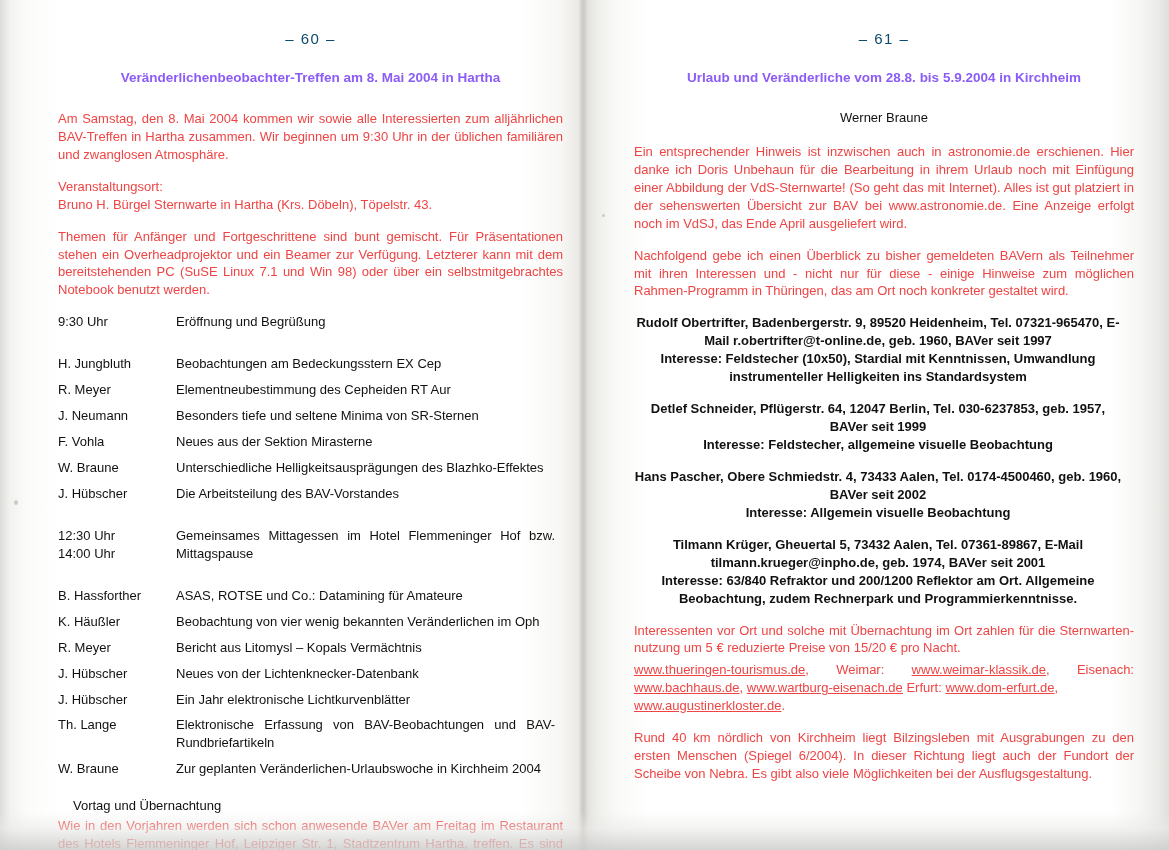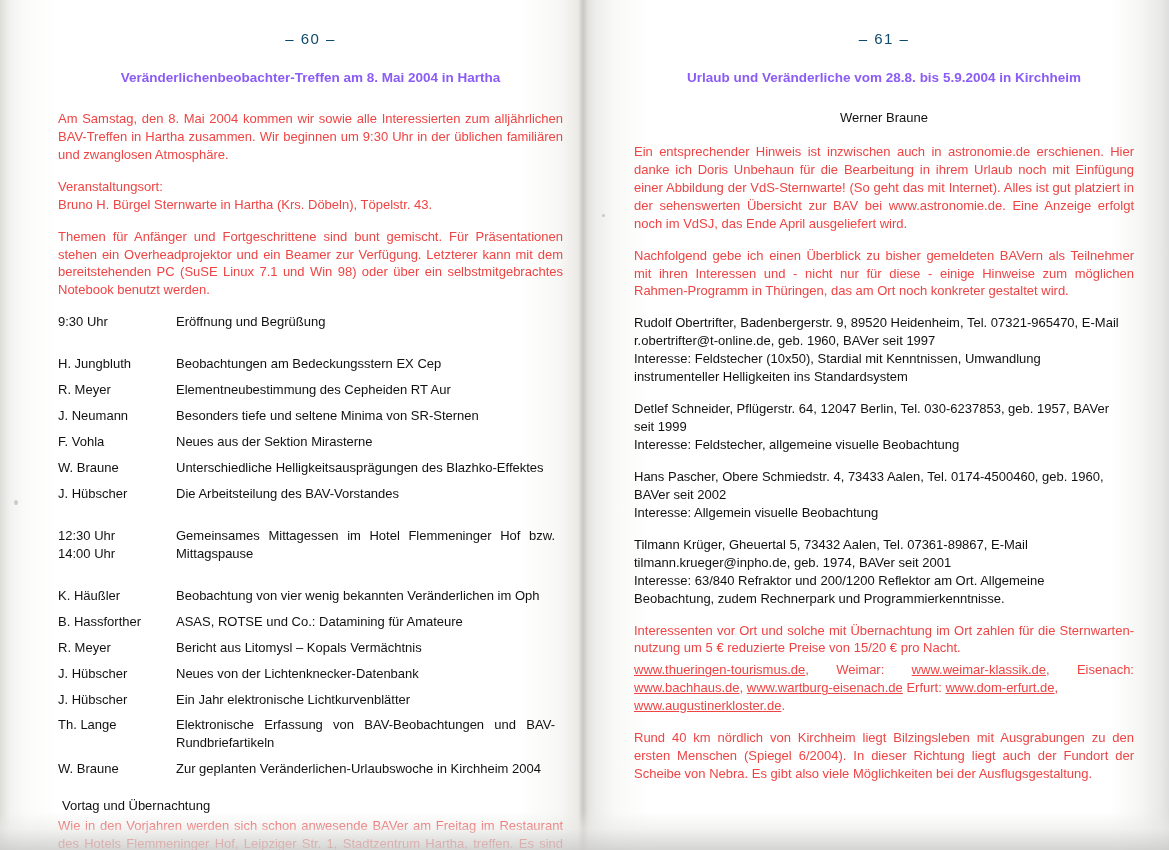--- a/index.html
+++ b/index.html
@@ -91,27 +91,28 @@
     padding-right: 6px;
     white-space: pre-line;
   }
   .prog-row .what {
     flex: 1 1 auto;
     text-align: justify;
   }
   .gap-row-lg { height: 16px; }
   .sub-head {
     font-size: 13px;
-    margin: 20px 0 4px 4px;
+    margin: 20px 0 4px 15px;
   }
   .entry {
     font-size: 13px;
     line-height: 1.38;
     margin: 0 12px 14px 0;
-    text-align: left;
+    text-align: center;
+    font-weight: bold;
   }
   .u { text-decoration: underline; }
   .it { font-style: italic; }
   .speck {
     position: absolute;
     background: #b9b9b4;
     border-radius: 50%;
     opacity: .7;
   }
 </style>
@@ -168,26 +169,26 @@
       <div class="gap-row-lg"></div>
 
       <div class="prog-row">
         <div class="who">12:30 Uhr
 14:00 Uhr</div>
         <div class="what">Gemeinsames Mittagessen im Hotel Flemmeninger Hof bzw. Mittagspause</div>
       </div>
       <div class="gap-row-lg"></div>
 
       <div class="prog-row">
+        <div class="who">B. Hassforther</div>
+        <div class="what">ASAS, ROTSE und Co.: Datamining für Amateure</div>
+      </div>
+      <div class="prog-row">
         <div class="who">K. Häußler</div>
         <div class="what">Beobachtung von vier wenig bekannten Veränderlichen im Oph</div>
-      </div>
-      <div class="prog-row">
-        <div class="who">B. Hassforther</div>
-        <div class="what">ASAS, ROTSE und Co.: Datamining für Amateure</div>
       </div>
       <div class="prog-row">
         <div class="who">R. Meyer</div>
         <div class="what">Bericht aus Litomysl – Kopals Vermächtnis</div>
       </div>
       <div class="prog-row">
         <div class="who">J. Hübscher</div>
         <div class="what">Neues von der Lichtenknecker-Datenbank</div>
       </div>
       <div class="prog-row">

